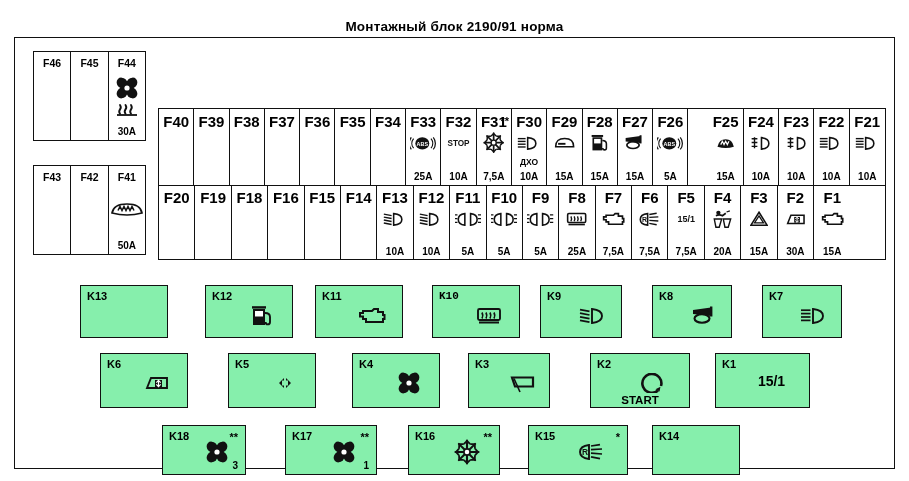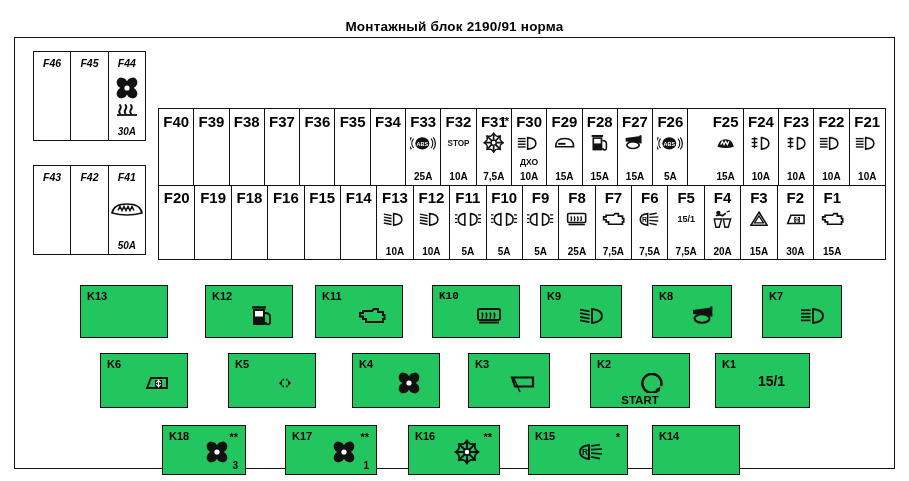--- a/index.html
+++ b/index.html
@@ -36,21 +36,21 @@
     display: flex; align-items: center; justify-content: center;
   }
   .sub {
     position:absolute; left:0; width:100%; text-align:center;
     font-size:8.5px; font-weight:bold; color:#000;
   }
   .stars { position:absolute; font-size:11px; font-weight:bold; color:#000; line-height:.6; }
   .cornernum { position:absolute; font-size:10px; font-weight:bold; color:#000; }
 
   
-  .stack { position:absolute; border:1.4px solid #111; display:flex; background:#fff;font-style:italic; }
+  .stack { position:absolute; border:1.4px solid #111; display:flex; background:#fff; }
   .stack .scell { flex:1; border-right:1.4px solid #111; position:relative; }
   .stack .scell:last-child { border-right:none; }
   .stack .slbl {
     position:absolute; top:5px; left:0; width:100%;
     text-align:center; font-size:10.5px; font-weight:bold;
   }
 
   
   .fuse-grid { position:absolute; border:1.4px solid #111; background:#fff; }
   .frow { position:absolute; left:0; width:100%; display:flex; }
@@ -62,21 +62,21 @@
     position:absolute; top:4px; left:0; width:100%;
     text-align:center; font-size:15px; font-weight:bold; color:#000;
   }
   .fcell .ficon {
     position:absolute; top:18px; left:0; width:100%; height:32px;
     display:flex; align-items:center; justify-content:center;
   }
   .rowdiv { position:absolute; left:0; width:100%; height:0; border-top:1.4px solid #111; }
 
   
-  .relay { position:absolute; border:1.5px solid #111; background:#22c55e; }
+  .relay { position:absolute; border:1.5px solid #111; background:#86efac; }
   .relay .rlbl {
     position:absolute; top:4px; left:6px;
     font-size:11px; font-weight:bold; color:#000;
   }
   .relay .ricon {
     position:absolute; inset:0;
     display:flex; align-items:center; justify-content:center;
   }
   .relay .rtext {
     position:absolute; inset:0;

